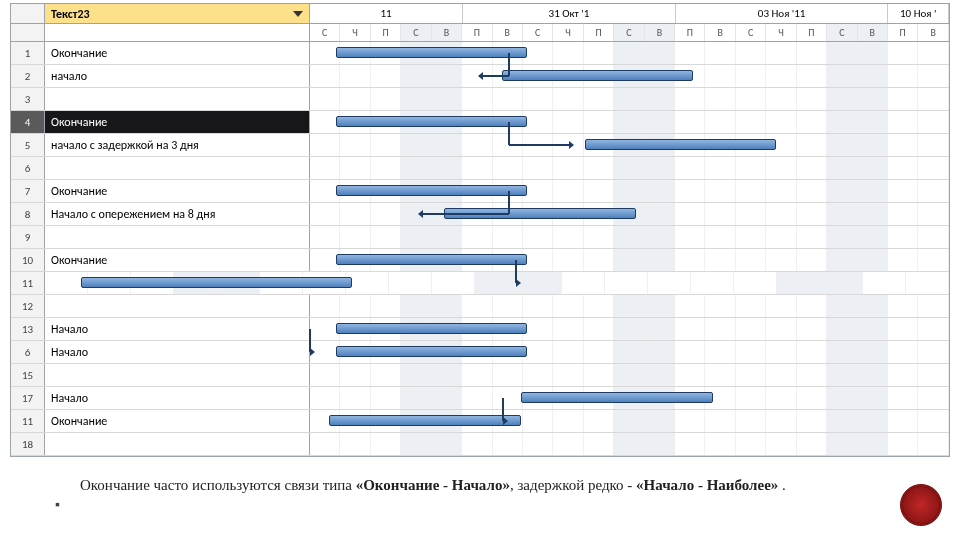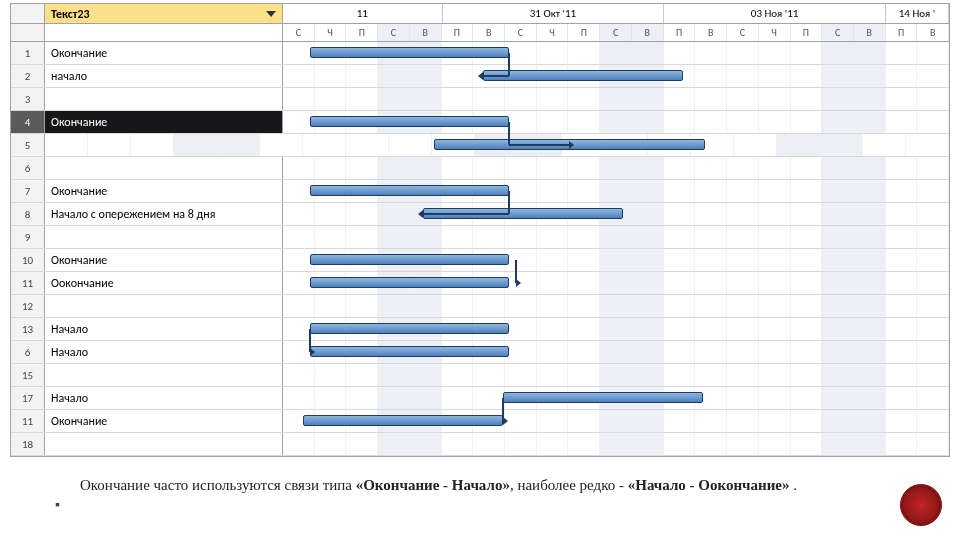--- a/index.html
+++ b/index.html
@@ -1,21 +1,21 @@
 <!DOCTYPE html>
 <html><head>
 <meta charset="utf-8">
 <style>
   * { box-sizing: border-box; margin: 0; padding: 0; }
   body { font-family: Calibri, Arial, sans-serif; font-size: 12px; background: #fff; width: 960px; height: 540px; position: relative; }
   .gantt-wrap { border: 1px solid #9da3ab; width: 940px; margin: 3px auto 0; background: #fff; }
   .header-row { display: flex; height: 20px; border-bottom: 1px solid #9da3ab; }
   .subheader-row { display: flex; height: 18px; border-bottom: 1px solid #9da3ab; }
   .id-col { width: 34px; border-right: 1px solid #9da3ab; display: flex; align-items: center; justify-content: center; background: #f3f3f3; }
-  .name-col { width: 238px; border-right: 1px solid #9da3ab; display: flex; align-items: center; padding: 0 6px; }
+  .name-col { width: 265px; border-right: 1px solid #9da3ab; display: flex; align-items: center; padding: 0 6px; }
   .name-col.header { background: #fce08a; font-weight: bold; position: relative; justify-content: space-between; }
   .name-col.header .dd { width: 0; height: 0; border-left: 5px solid transparent; border-right: 5px solid transparent; border-top: 6px solid #333; }
   .timeline-col { flex: 1; position: relative; display: flex; }
   .date-group { flex: 1; border-right: 1px solid #c9c9c9; display: flex; align-items: center; justify-content: center; font-size: 11px; }
   .date-group.wk { flex: 3.2; }
   .date-group.wk14 { flex: 0.9; }
   .day-cell { flex: 1; border-right: 1px solid #e5e5e5; text-align: center; font-size: 10px; color: #555; line-height: 18px; }
   .day-cell.wknd { background: #eceff3; }
   .grid { position: relative; }
   .row { display: flex; height: 23px; border-bottom: 1px solid #d8d8d8; }
@@ -41,23 +41,23 @@
 <div class="gantt-wrap">
 
   <div class="header-row">
     <div class="id-col"></div>
     <div class="name-col header">
       <span>Текст23</span>
       <span class="dd"></span>
     </div>
     <div class="timeline-col">
       <div class="date-group" style="flex:2.3">11</div>
-      <div class="date-group wk">31 Окт '11</div>
+      <div class="date-group wk">31 Окт '1</div>
       <div class="date-group wk">03 Ноя '11</div>
-      <div class="date-group wk14">14 Ноя '</div>
+      <div class="date-group wk14">10 Ноя '</div>
     </div>
   </div>
 
   <div class="subheader-row">
     <div class="id-col"></div>
     <div class="name-col"></div>
     <div class="timeline-col" id="day-header">
         <div class="day-cell">С</div>
         <div class="day-cell">Ч</div>
         <div class="day-cell">П</div>
@@ -197,20 +197,21 @@
             <div class="stripe wknd"></div>
             <div class="stripe wknd"></div>
             <div class="stripe"></div>
             <div class="stripe"></div>
           </div>
           <div class="bar" style="left: 4%; width: 30%;"></div>
         </div>
       </div>
       <div class="row">
         <div class="id-col">5</div>
+        <div class="name-col">начало с задержкой на 3 дня</div>
         <div class="chart-area">
           <div class="stripes">
             <div class="stripe"></div>
             <div class="stripe"></div>
             <div class="stripe"></div>
             <div class="stripe wknd"></div>
             <div class="stripe wknd"></div>
             <div class="stripe"></div>
             <div class="stripe"></div>
             <div class="stripe"></div>
@@ -374,21 +375,20 @@
             <div class="stripe wknd"></div>
             <div class="stripe wknd"></div>
             <div class="stripe"></div>
             <div class="stripe"></div>
           </div>
           <div class="bar" style="left: 4%; width: 30%;"></div>
         </div>
       </div>
       <div class="row">
         <div class="id-col">11</div>
-        <div class="name-col">Оокончание</div>
         <div class="chart-area">
           <div class="stripes">
             <div class="stripe"></div>
             <div class="stripe"></div>
             <div class="stripe"></div>
             <div class="stripe wknd"></div>
             <div class="stripe wknd"></div>
             <div class="stripe"></div>
             <div class="stripe"></div>
             <div class="stripe"></div>
@@ -632,16 +632,16 @@
       <div class="link" style="top: 309px; left: 298.64px; height: 0px; width: 0px; position: absolute;"></div>
       <div class="arrow right" style="left: 298.64px; top: 306px; position: absolute;"></div>
       <div class="link" style="left: 490.78px; top: 356px; width: 0px; height: 23px; position: absolute;"></div>
       <div class="link" style="top: 378px; left: 491.78px; height: 0px; width: 0px; position: absolute;"></div>
       <div class="arrow right" style="left: 491.78px; top: 375px; position: absolute;"></div>
     </div>
 </div>
 
 <div class="caption">
   <span class="bullet">▪</span>
-  <span>Окончание часто используются связи типа </span><b>«Окончание - Начало»</b><span>, наиболее редко - </span><b>«Начало - Оокончание»</b><span> .</span>
+  <span>Окончание часто используются связи типа </span><b>«Окончание - Начало»</b><span>, задержкой редко - </span><b>«Начало - Наиболее»</b><span> .</span>
 </div>
 
 <div class="seal"></div>
 
 </body></html>

